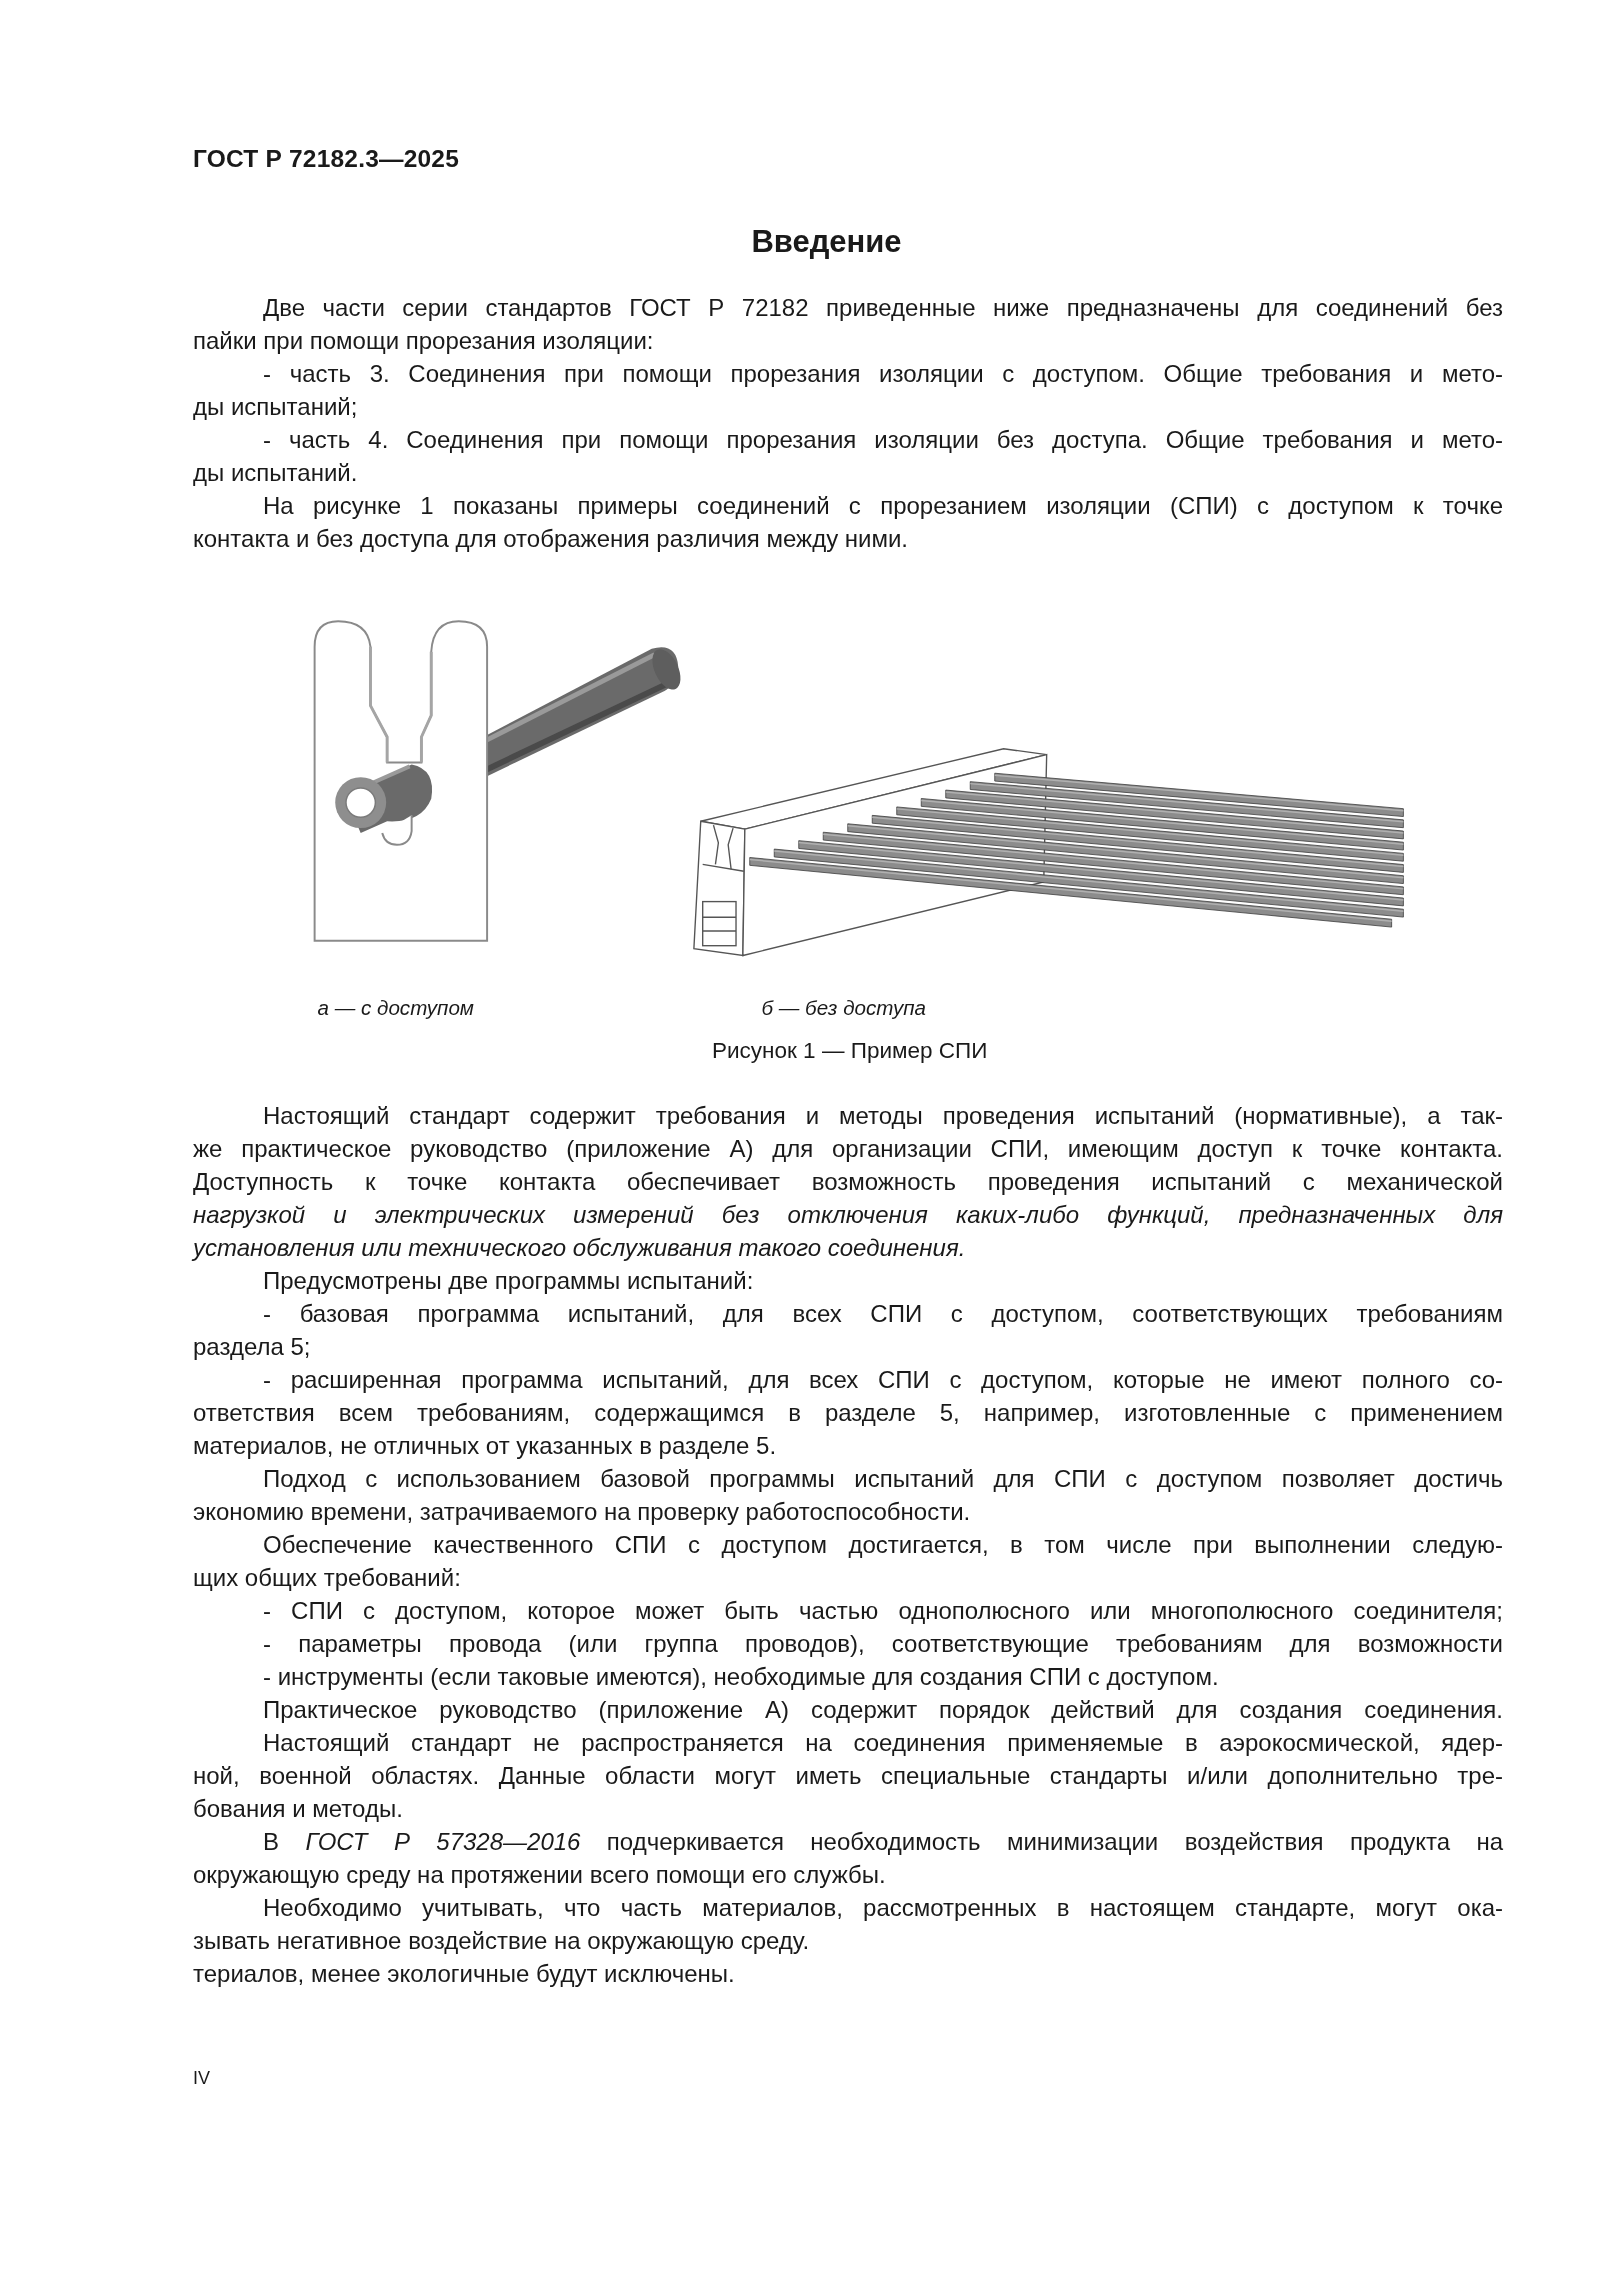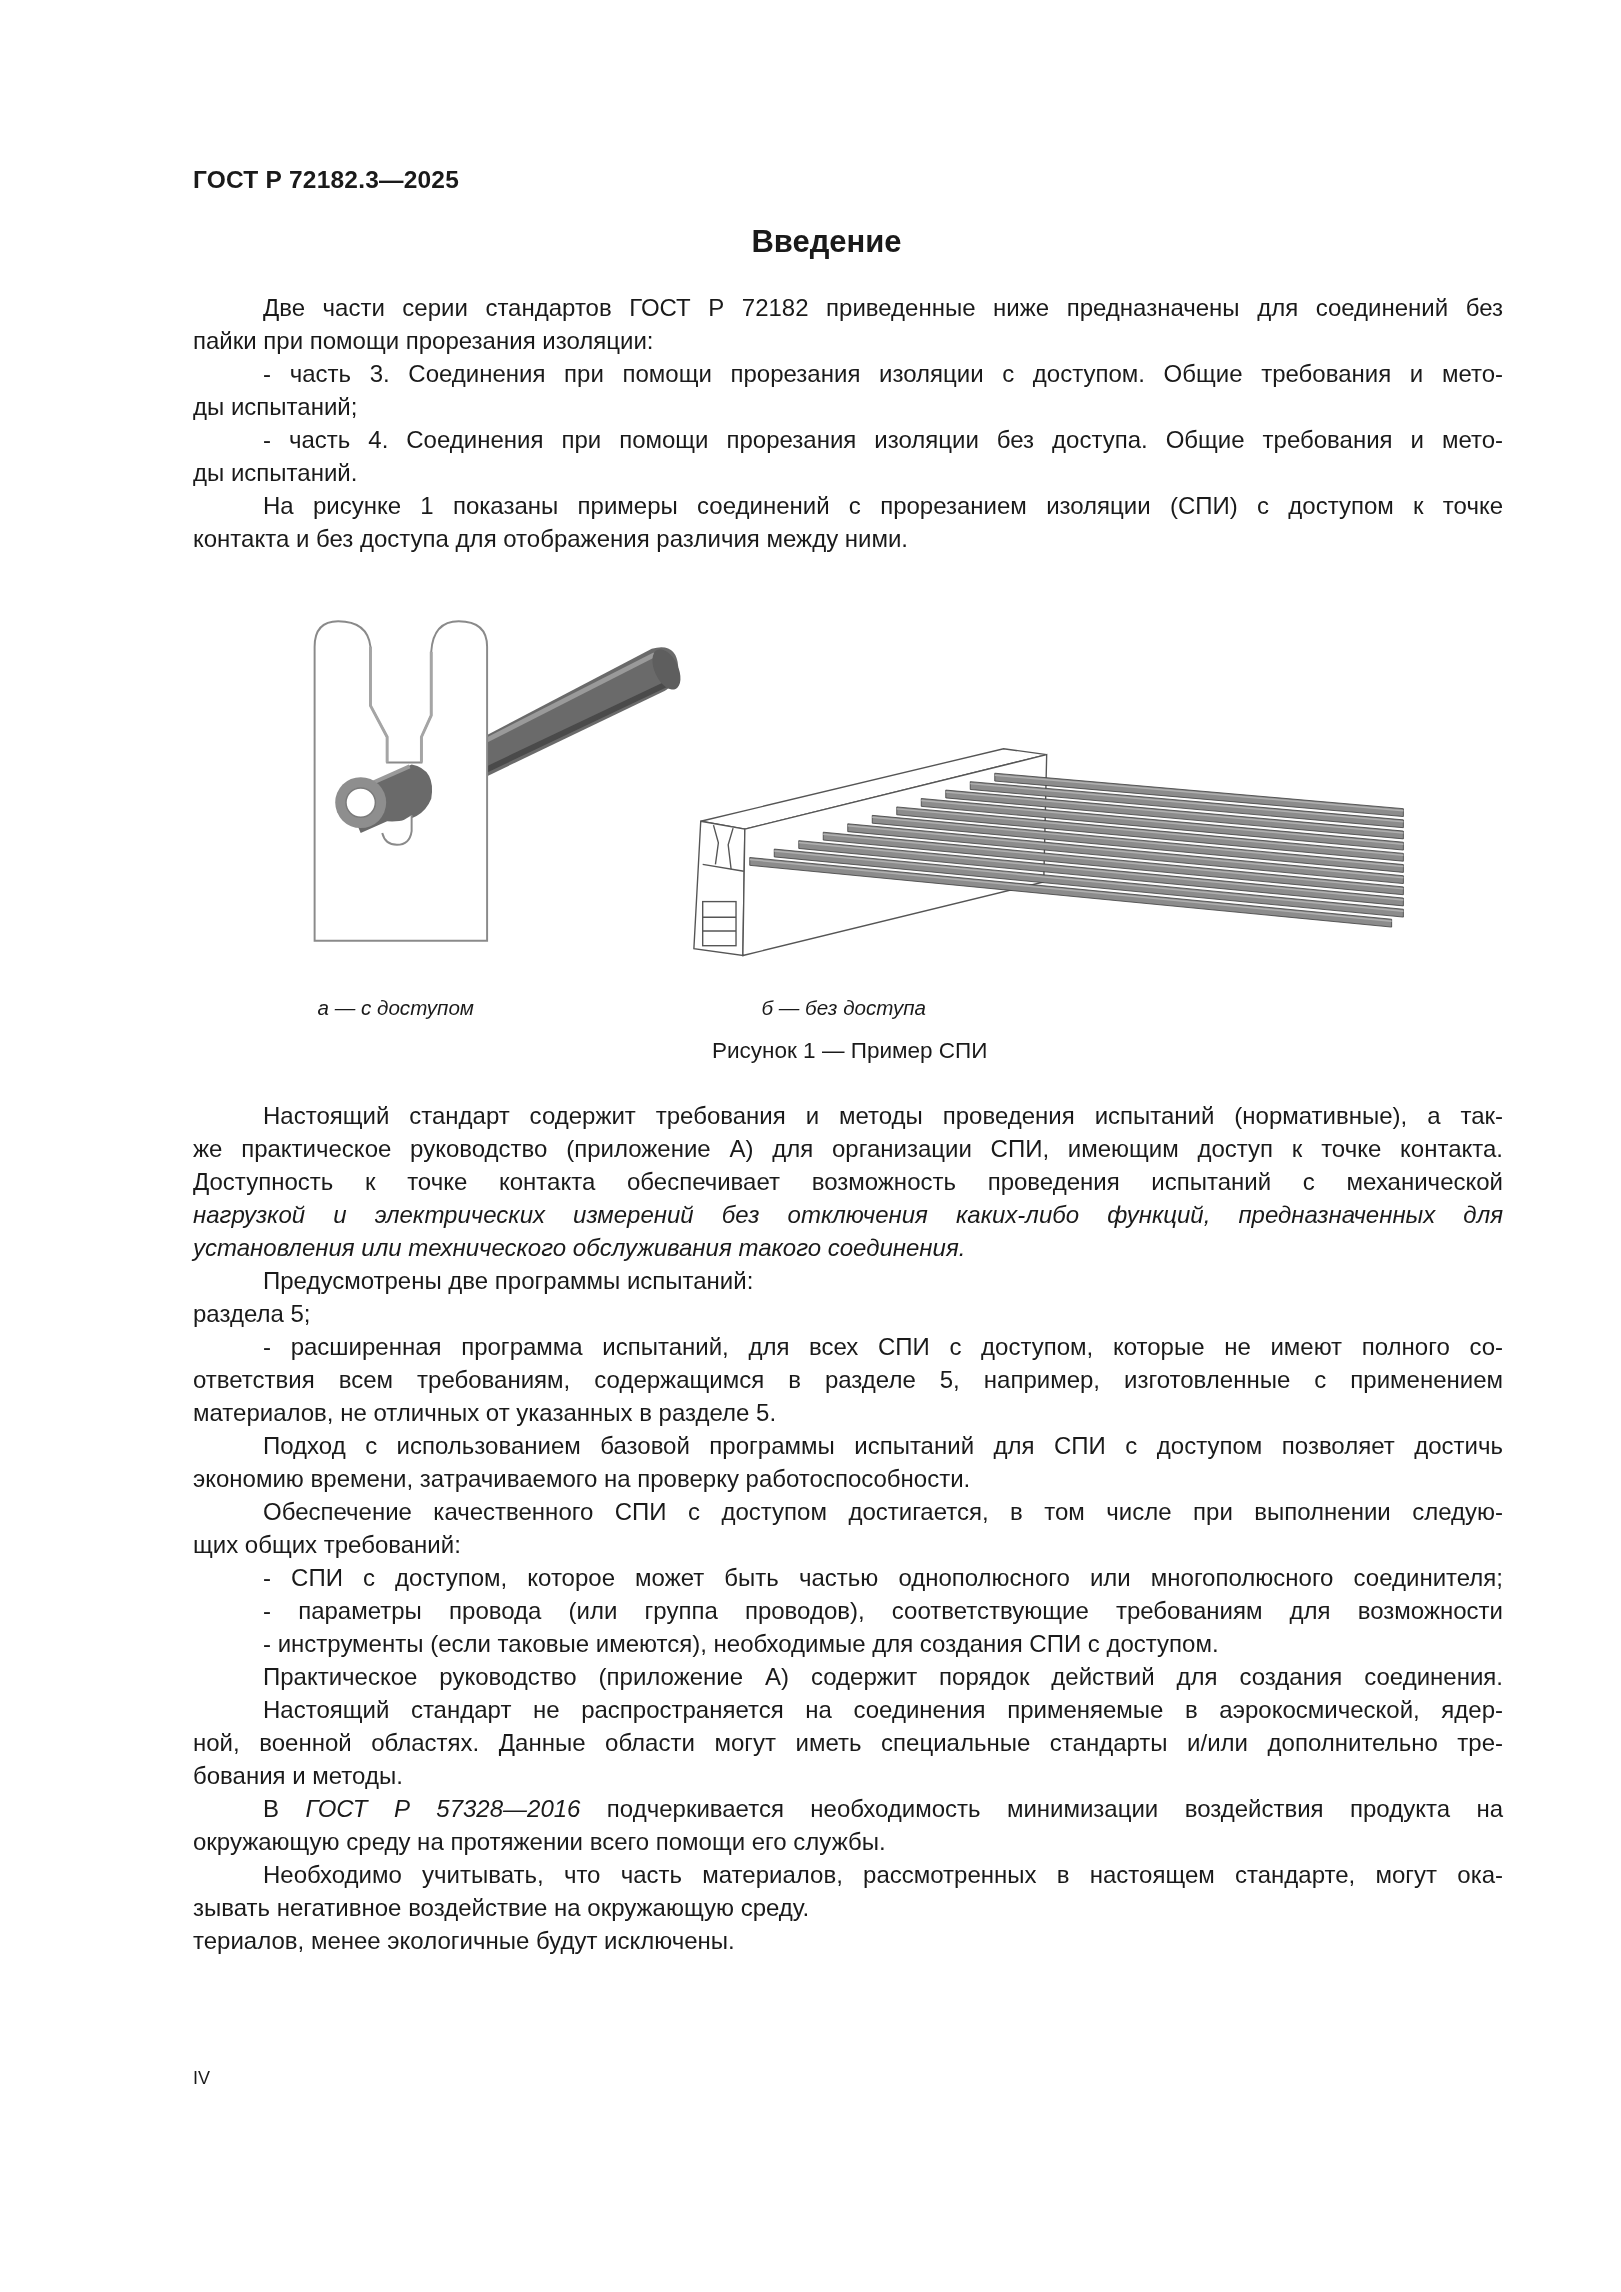--- a/index.html
+++ b/index.html
@@ -1,18 +1,18 @@
 <!DOCTYPE html>
 <html><head>
 <meta charset="utf-8">
 <style>
   html, body { margin: 0; padding: 0; background: #ffffff; }
   body { width: 1621px; height: 2293px; position: relative; overflow: hidden;
          font-family: "Liberation Sans", sans-serif; color: #1a1a1a; }
-  .page-header { position: absolute; left: 193px; top: 166px; font-size: 24.5px; font-weight: bold; letter-spacing: 0.2px; }
+  .page-header { position: absolute; left: 193px; top: 145px; font-size: 24.5px; font-weight: bold; letter-spacing: 0.2px; }
   .section-title { position: absolute; left: 16px; width: 1621px; top: 224px; text-align: center;
                    font-size: 31px; font-weight: bold; }
   .block { position: absolute; left: 193px; width: 1310px; }
   .ln { height: 33px; line-height: 33px; font-size: 24px; white-space: nowrap;
         text-align: justify; text-align-last: justify; overflow: visible; }
   .ln.last { text-align: left; text-align-last: left; }
   .ln.ind { padding-left: 70px; }
   .ln i, .it { font-style: italic; }
   .figure { position: absolute; left: 0; top: 0; width: 1525px; height: 1078px; pointer-events: none; }
   .figure svg { position: absolute; left: 0; top: 0; }
@@ -99,20 +99,21 @@
   </svg>
 </div>
 
 <div class="block" id="body" style="top:1099px;">
     <div class="ln ind">Настоящий стандарт содержит требования и методы проведения испытаний (нормативные), а так-</div>
     <div class="ln">же практическое руководство (приложение А) для организации СПИ, имеющим доступ к точке контакта.</div>
     <div class="ln" style="">Доступность к точке контакта обеспечивает возможность проведения испытаний с механической</div>
     <div class="ln" style="font-style: italic;">нагрузкой и электрических измерений без отключения каких-либо функций, предназначенных для</div>
     <div class="ln last" style="font-style: italic;">установления или технического обслуживания такого соединения.</div>
     <div class="ln ind last">Предусмотрены две программы испытаний:</div>
+    <div class="ln ind">- базовая программа испытаний, для всех СПИ с доступом, соответствующих требованиям</div>
     <div class="ln last">раздела 5;</div>
     <div class="ln ind">- расширенная программа испытаний, для всех СПИ с доступом, которые не имеют полного со-</div>
     <div class="ln">ответствия всем требованиям, содержащимся в разделе 5, например, изготовленные с применением</div>
     <div class="ln last">материалов, не отличных от указанных в разделе 5.</div>
     <div class="ln ind">Подход с использованием базовой программы испытаний для СПИ с доступом позволяет достичь</div>
     <div class="ln last">экономию времени, затрачиваемого на проверку работоспособности.</div>
     <div class="ln ind">Обеспечение качественного СПИ с доступом достигается, в том числе при выполнении следую-</div>
     <div class="ln last">щих общих требований:</div>
     <div class="ln ind">- СПИ с доступом, которое может быть частью однополюсного или многополюсного соединителя;</div>
     <div class="ln ind">- параметры провода (или группа проводов), соответствующие требованиям для возможности</div>

